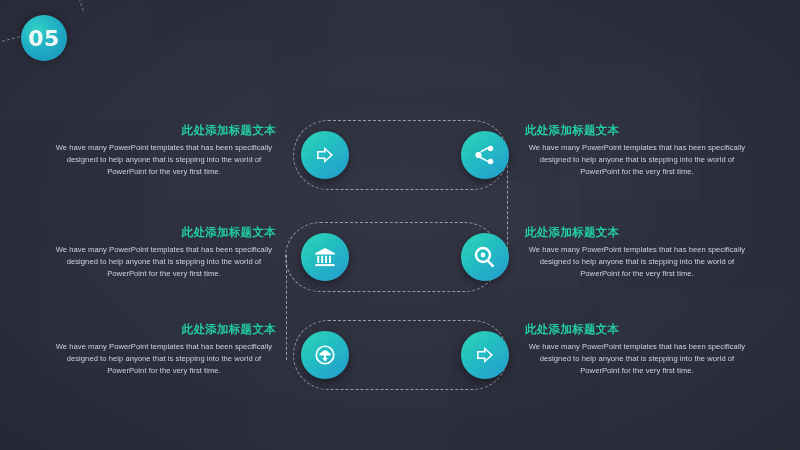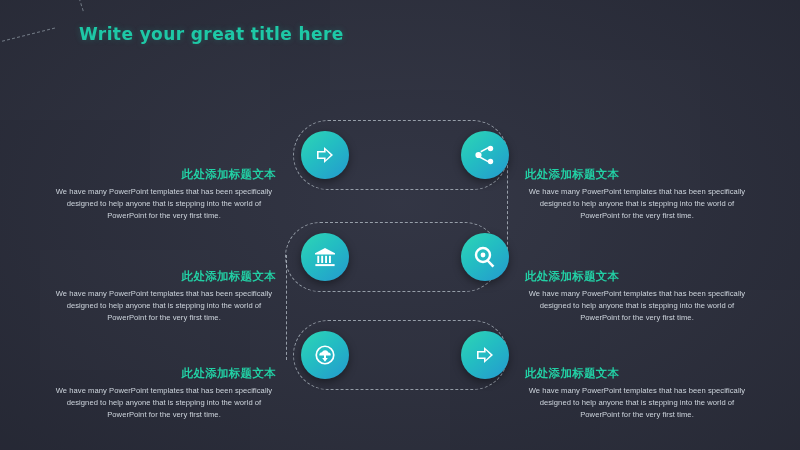--- a/index.html
+++ b/index.html
@@ -92,21 +92,21 @@
   .node svg * { fill:#ffffff; }
 
   .n-r1c1 { left:301px; top:131px; }
   .n-r1c2 { left:461px; top:131px; }
   .n-r2c1 { left:301px; top:233px; }
   .n-r2c2 { left:461px; top:233px; }
   .n-r3c1 { left:301px; top:331px; }
   .n-r3c2 { left:461px; top:331px; }
 
   
-  .tb { position:absolute; width:224px;margin-top:44px; }
+  .tb { position:absolute; width:224px; }
   .tb-left  { left:52px;  text-align:right; }
   .tb-right { left:525px; text-align:left; }
 
   .tb-r1 { top:123px; }
   .tb-r2 { top:225px; }
   .tb-r3 { top:322px; }
 
   .tb-head {
     color:#22cfa4;
     font-size:11.5px;
@@ -139,22 +139,24 @@
   <span style="left:250px; top:330px; width:200px; height:120px;"></span>
   <span style="left:600px; top:290px; width:200px; height:160px;"></span>
   <span style="left:470px; top:180px; width:110px; height:110px;"></span>
 </div>
 <div class="bg-vign"></div>
 
 <div class="header">
   <div class="deco-line deco-1"></div>
   <div class="deco-line deco-2"></div>
 
-
-  <div class="page-title">Write your great  title here</div>
+  <div class="badge">
+    <span class="badge-num">05</span>
+  </div>
+
 </div>
 
 <div class="diagram">
 
   <div class="cap cap-1"></div>
   <div class="cap cap-2"></div>
   <div class="cap cap-3"></div>
   <div class="seg seg-right"></div>
   <div class="seg seg-left"></div>
 

